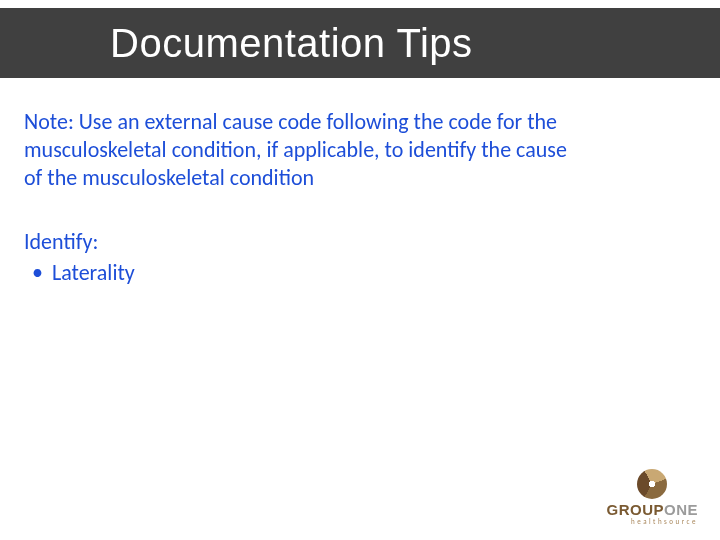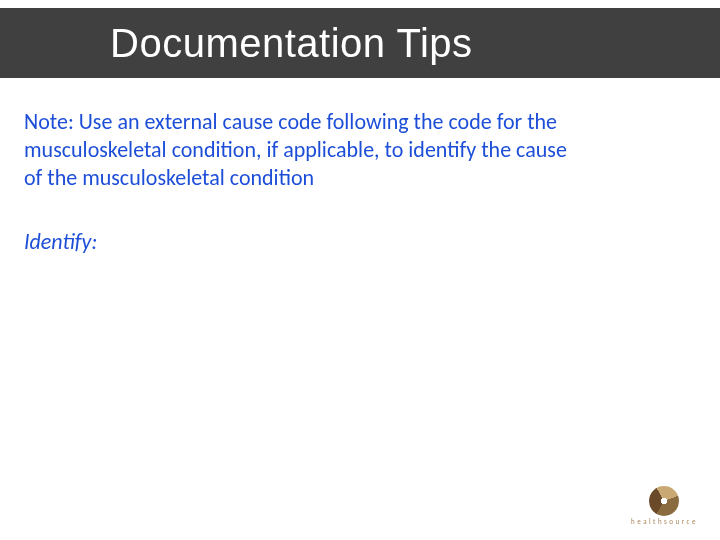--- a/index.html
+++ b/index.html
@@ -31,21 +31,21 @@
   .content {
     position: absolute;
     top: 108px;
     left: 24px;
     right: 130px;
     color: #1d4ed8;
     font-size: 22px;
     line-height: 1.28;
   }
   .note { margin-bottom: 36px; }
-  .identify-label { margin-bottom: 2px; font-style: italic; }
+  .identify-label { margin-bottom: 2px; }
   .bullets { list-style: none; padding-left: 8px; }
   .bullets li::before {
     content: "• ";
     padding-right: 4px;
   }
   .logo {
     position: absolute;
     right: 22px;
     bottom: 14px;
     text-align: right;
@@ -77,18 +77,24 @@
 </head>
 <body>
 
 <div class="title-bar">
   <h1>Documentation Tips</h1>
 </div>
 
 <div class="content">
   <p class="note">Note: Use an external cause code following the code for the musculoskeletal condition, if applicable, to identify the cause of the musculoskeletal condition</p>
   <p class="identify-label">Identify:</p>
+  <ul class="bullets">
+    <li>Laterality</li>
+  </ul>
 </div>
 
 <div class="logo">
   <div class="logo-swirl"></div>
+  <div class="logo-text">
+    <span class="g1">GROUP</span><span class="g2">ONE</span>
+  </div>
   <div class="logo-sub">healthsource</div>
 </div>
 
 </body></html>

